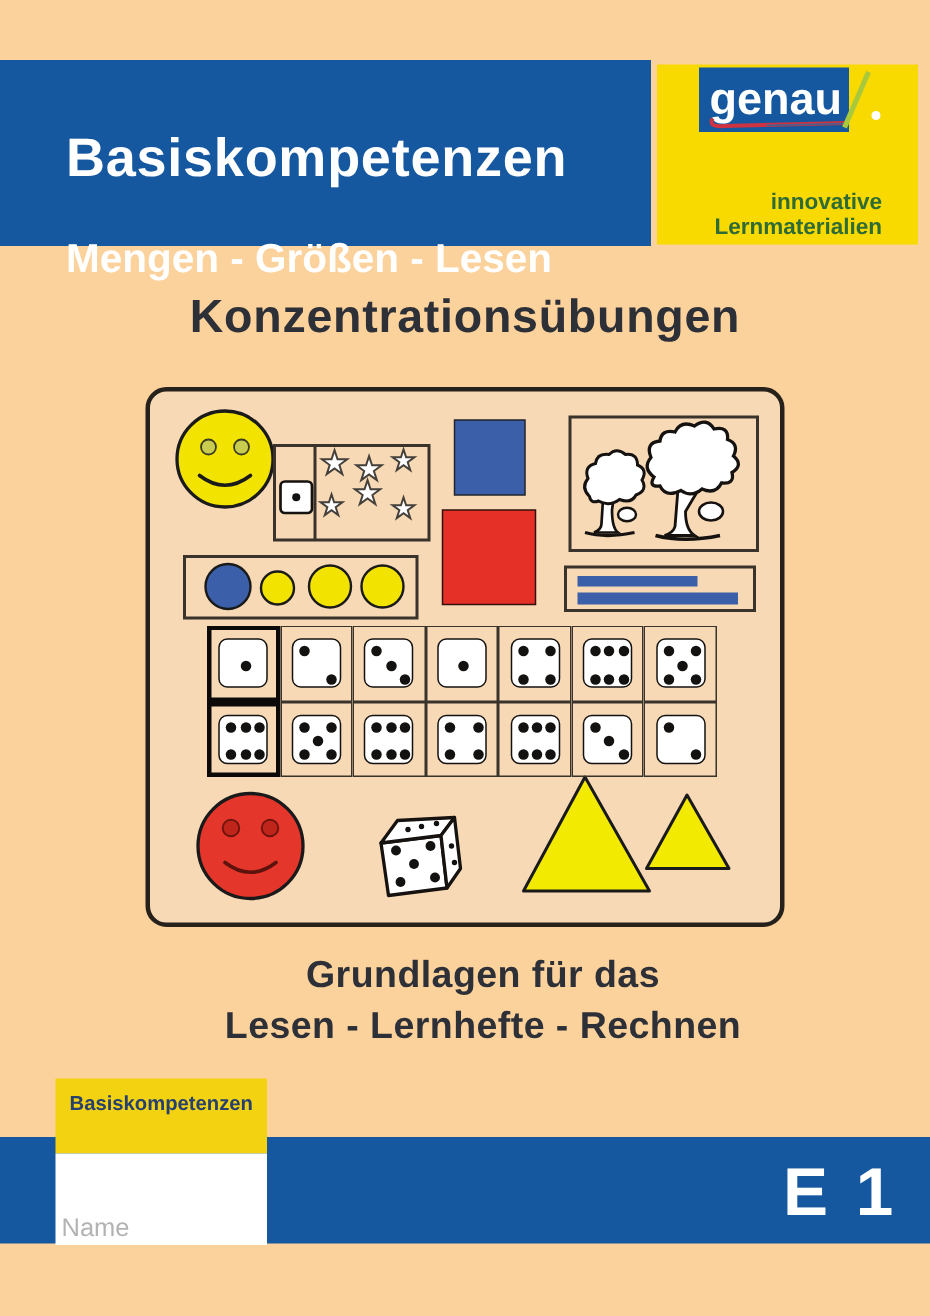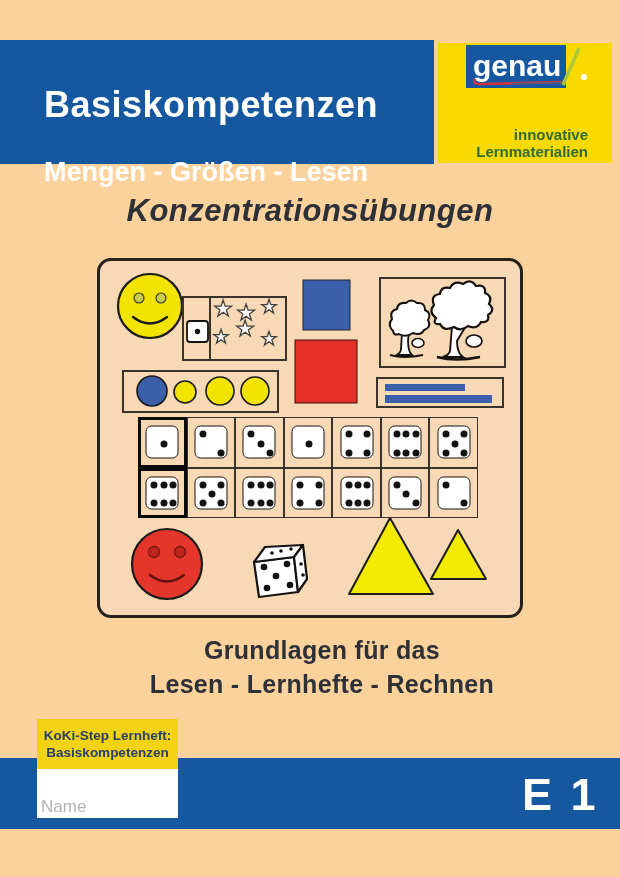--- a/index.html
+++ b/index.html
@@ -13,21 +13,21 @@
 
   
   .brand-box{position:absolute;left:438px;top:43px;width:174px;height:120px;background:#f8d900;}
   .genau-box{position:absolute;left:28px;top:2px;width:100px;height:43px;background:#15589f;}
   .brand-tagline{position:absolute;left:18px;top:50px;width:144px;text-align:center;
                  font-size:16.5px;font-weight:bold;color:#e0231f;}
   .brand-claim{position:absolute;right:24px;top:84px;text-align:right;font-size:15px;
                font-weight:bold;color:#2f6b35;line-height:16.5px;}
 
   .page-heading{position:absolute;left:0;top:193px;width:620px;text-align:center;
-                font-size:31px;font-weight:bold;color:#2d3037;letter-spacing:.5px;font-style:italic;}
+                font-size:31px;font-weight:bold;color:#2d3037;letter-spacing:.5px;}
 
   
   .panel{position:absolute;left:97px;top:258px;width:426px;height:360px;background:#f7d9b6;
          border:3px solid #26211b;border-radius:14px;box-sizing:border-box;}
   .panel-svg{position:absolute;left:0;top:0;}
   .star{fill:#fff;stroke:#45403a;stroke-width:1.3px;text-anchor:middle;font-family:"DejaVu Sans",sans-serif;}
 
   
   .dice-grid{position:absolute;left:38px;top:156px;width:340px;height:101px;display:grid;
              grid-template-columns:repeat(7,1fr);grid-template-rows:repeat(2,1fr);}
@@ -40,21 +40,21 @@
   
   .footer-lines{position:absolute;left:0;top:633px;width:620px;text-align:center;font-size:25px;
                 font-weight:bold;color:#2d3037;line-height:34px;letter-spacing:.3px;padding-left:12px;}
 
   
   .bottom-band{position:absolute;left:0;top:758px;width:620px;height:71px;background:#15589f;}
   .koki-box{position:absolute;left:37px;top:719px;width:141px;height:111px;}
   .koki-header{position:absolute;left:0;top:0;width:100%;height:50px;background:#f2d211;color:#27406e;
                font-size:13.5px;font-weight:bold;text-align:center;line-height:17px;padding-top:8px;
                box-sizing:border-box;}
-  .koki-body{position:absolute;left:0;top:50px;width:100%;height:49px;background:#fff;}
+  .koki-body{position:absolute;left:0;top:50px;width:100%;height:61px;background:#fff;}
   .name-label{position:absolute;left:4px;bottom:1px;font-size:17px;color:#b3b3b3;}
   .ibr-logo{position:absolute;left:318px;top:760px;width:58px;height:70px;}
   .edition-code{position:absolute;left:522px;top:769px;font-size:45px;font-weight:bold;color:#fff;letter-spacing:3px;}
 </style>
 </head>
 <body>
 
 <div class="page">
 
   <div class="top-band">
@@ -279,21 +279,20 @@
 
   <div class="footer-lines">
     <div>Grundlagen für das</div>
     <div>Lesen - Lernhefte - Rechnen</div>
   </div>
 
   <div class="bottom-band"></div>
 
   <div class="koki-box">
     <div class="koki-header">
-      <div>KoKi-Step Lernheft:</div>
       <div>Basiskompetenzen</div>
     </div>
     <div class="koki-body">
       <div class="name-label">Name</div>
     </div>
   </div>
 
 
   <div class="edition-code">E 1</div>
 

